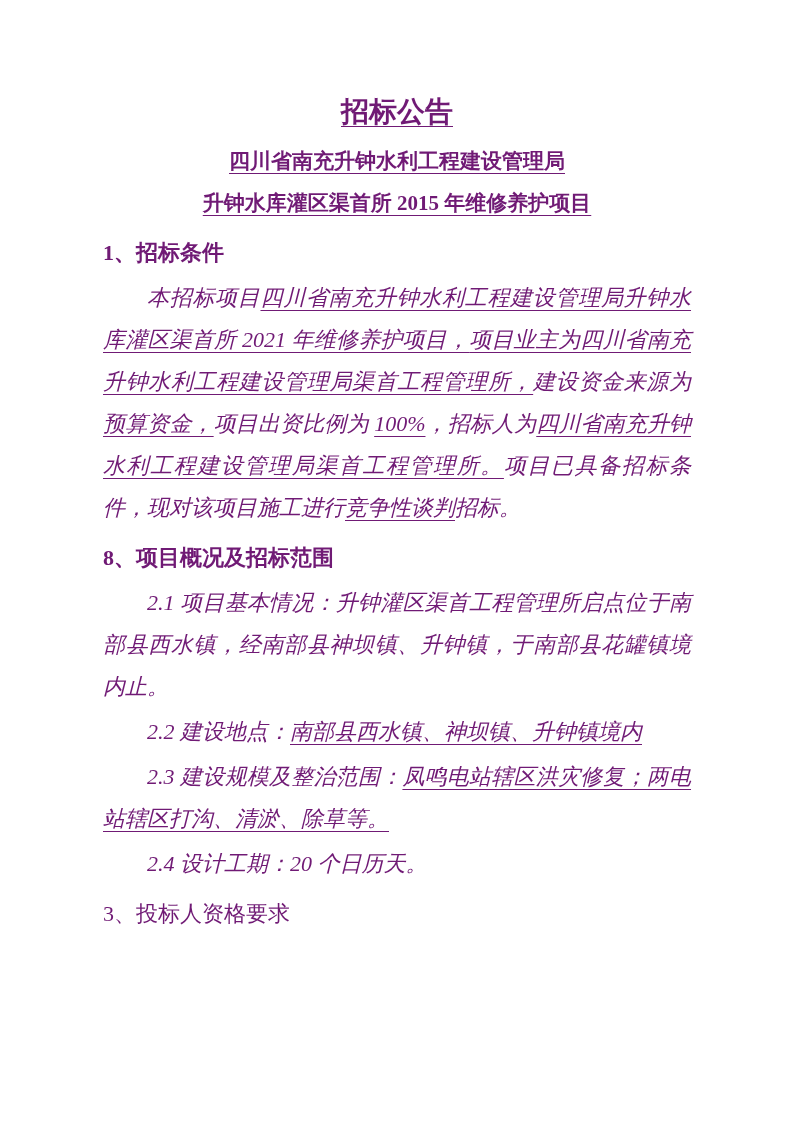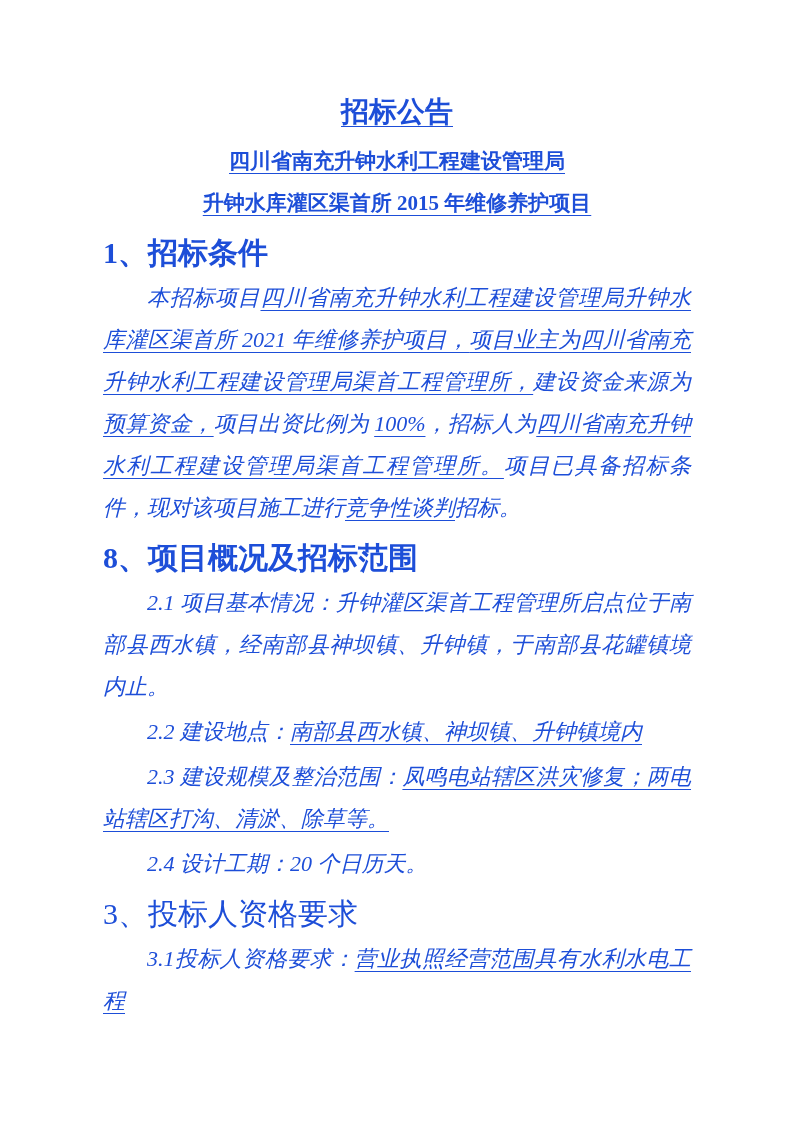--- a/index.html
+++ b/index.html
@@ -5,21 +5,21 @@
   html, body {
     margin: 0;
     padding: 0;
     background: #ffffff;
   }
   .page {
     position: relative;
     width: 793px;
     height: 1122px;
     background: #ffffff;
-    color: #1d4ed8;
+    color: #701a75;
     font-family: "Liberation Serif", "DejaVu Serif", serif;
     box-sizing: border-box;
     padding: 92px 102px 0 103px;
     overflow: hidden;
   }
   .title-block {
     text-align: center;
   }
   .doc-title {
     font-size: 28px;
@@ -35,21 +35,21 @@
   }
   .doc-subtitle.first {
     margin-top: 8px;
   }
   .u {
     text-decoration: underline;
     text-decoration-thickness: 1px;
     text-underline-offset: 5px;
   }
   .heading {
-    font-size: 30px;
+    font-size: 22px;
     line-height: 42px;
     margin: 8px 0 3px 0;
   }
   .heading.bold {
     font-weight: bold;
   }
   .para {
     font-size: 22px;
     line-height: 42px;
     margin: 3px 0;
@@ -75,15 +75,14 @@
 
   <div class="heading bold">8、项目概况及招标范围</div>
 
   <p class="para"><span>2.1 项目基本情况：升钟灌区渠首工程管理所启点位于南部县西水镇，经南部县神坝镇、升钟镇，于南部县花罐镇境内止。</span></p>
   <p class="para"><span>2.2 建设地点：</span><span class="u">南部县西水镇、神坝镇、升钟镇境内</span></p>
   <p class="para"><span>2.3 建设规模及整治范围：</span><span class="u">凤鸣电站辖区洪灾修复；两电站辖区打沟、清淤、除草等。</span></p>
   <p class="para"><span>2.4 设计工期：20 个日历天。</span></p>
 
   <div class="heading">3、投标人资格要求</div>
 
-  <p class="para"><span>3.1投标人资格要求：</span><span class="u">营业执照经营范围具有水利水电工程</span></p>
 
 </div>
 
 </body></html>

